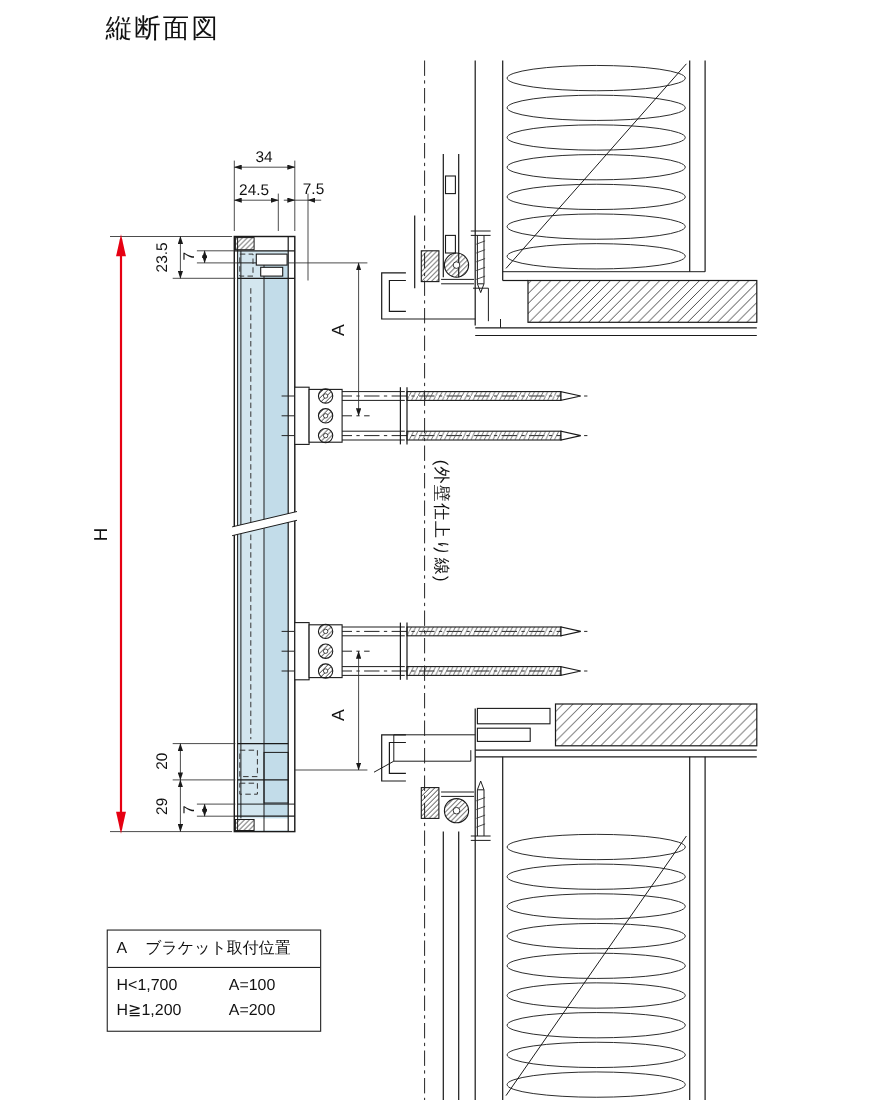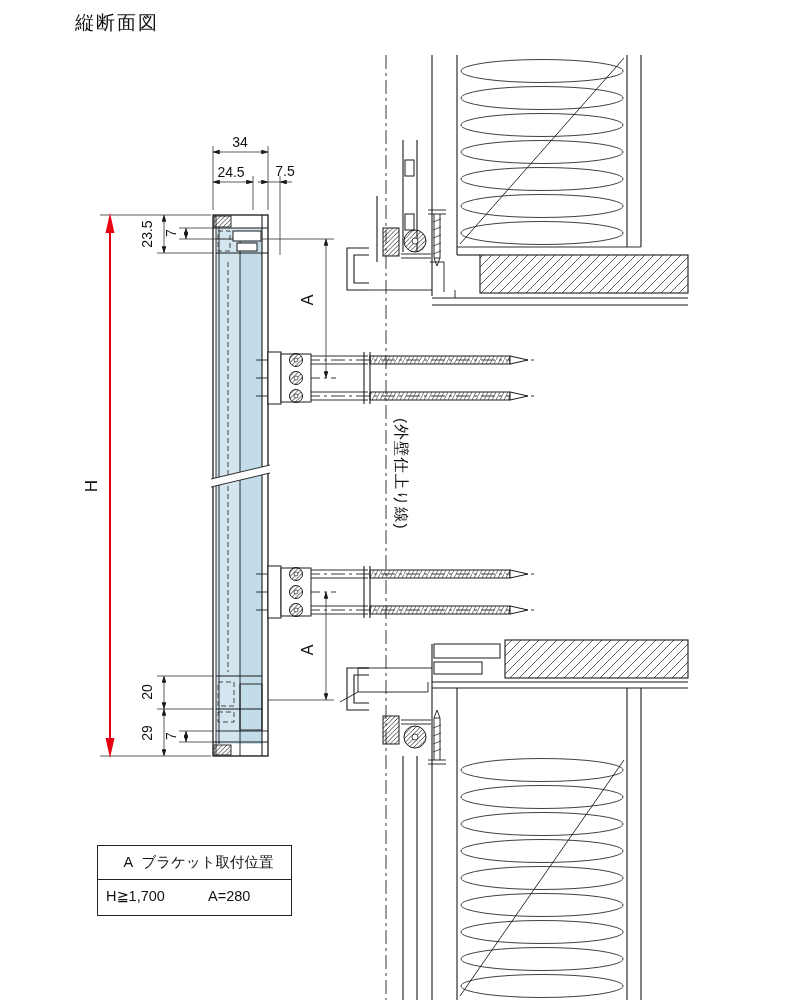--- a/index.html
+++ b/index.html
@@ -1,31 +1,31 @@
 <!DOCTYPE html>
 <html><head>
 <meta charset="utf-8">
 <style>
   html,body{margin:0;padding:0;background:#fff;}
   body{width:800px;height:1000px;position:relative;overflow:hidden;
        font-family:"Liberation Sans","DejaVu Sans",sans-serif;color:#111;}
-  .title{position:absolute;left:75px;top:10px;font-size:19px;letter-spacing:2px;}
+  .title{position:absolute;left:96px;top:10px;font-size:24px;letter-spacing:2px;}
   svg{position:absolute;left:0;top:0;}
   .ln{stroke:#1a1a1a;stroke-width:1.1;fill:none;}
   .ln2{stroke:#1a1a1a;stroke-width:0.9;fill:none;}
   .tn{stroke:#333;stroke-width:0.8;fill:none;}
   .dd{stroke:#222;stroke-width:0.9;fill:none;stroke-dasharray:14 4 3 4;}
   .dsh{stroke:#333;stroke-width:0.9;fill:none;stroke-dasharray:5 3;}
   .dimtext{font-size:14px;fill:#111;}
   .dimtext-lg{font-size:16px;fill:#111;}
   .jptext{font-size:15.5px;fill:#111;letter-spacing:1px;}
   .wh{fill:#fff;stroke:#1a1a1a;stroke-width:1;}
   .note-box{position:absolute;left:97px;top:845px;width:193px;border:1.5px solid #222;
             background:#fff;font-size:14.5px;}
-  .note-top{padding:5px 8px 6px 8px;text-align:center;}
+  .note-top{padding:5px 8px 6px 8px;}
   .note-bottom{border-top:1.5px solid #222;padding:5px 8px 7px 8px;}
   .note-line{line-height:1.55;}
   .note-key{display:inline-block;width:26px;}
   .indent{padding-left:26px;}
   .note-row{display:grid;grid-template-columns:102px 1fr;line-height:1.55;}
 </style>
 </head>
 <body>
 
 <div class="title">縦断面図</div>
@@ -263,17 +263,21 @@
 </svg>
 
 <div class="note-box">
   <div class="note-top">
     <div class="note-line">
       <span class="note-key">A</span><span>ブラケット取付位置</span>
     </div>
   </div>
   <div class="note-bottom">
     <div class="note-row">
-      <span>H≧1,700</span>
-      <span>A=280</span>
+      <span>H&lt;1,700</span>
+      <span>A=100</span>
+    </div>
+    <div class="note-row">
+      <span>H≧1,200</span>
+      <span>A=200</span>
     </div>
   </div>
 </div>
 
 </body></html>

